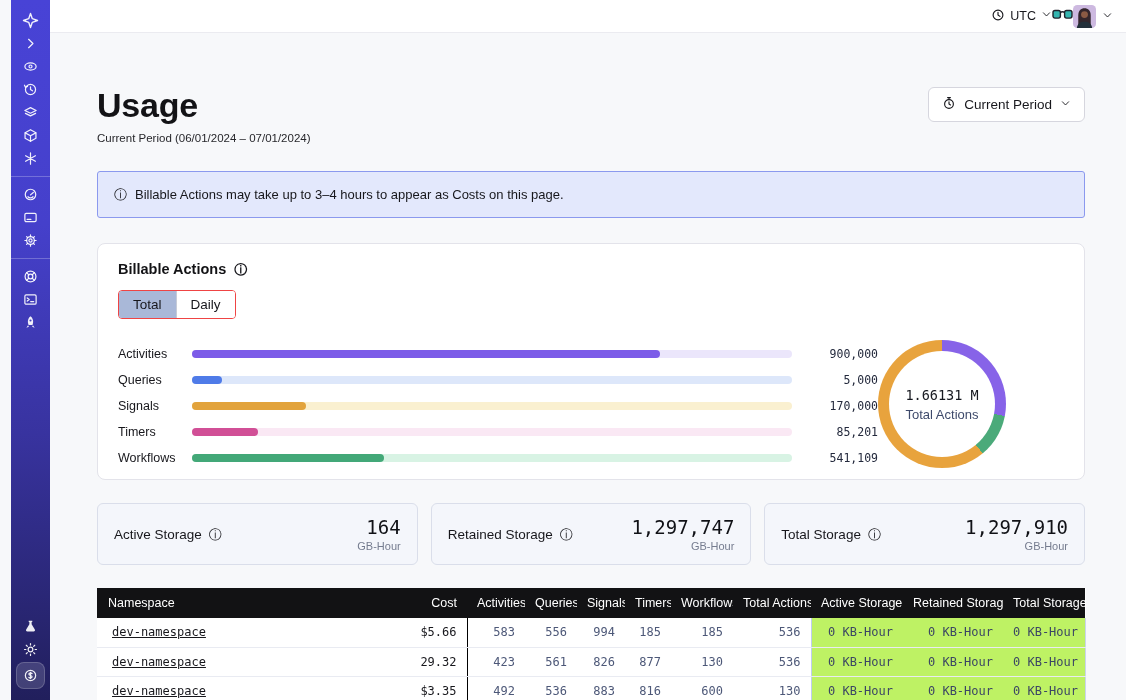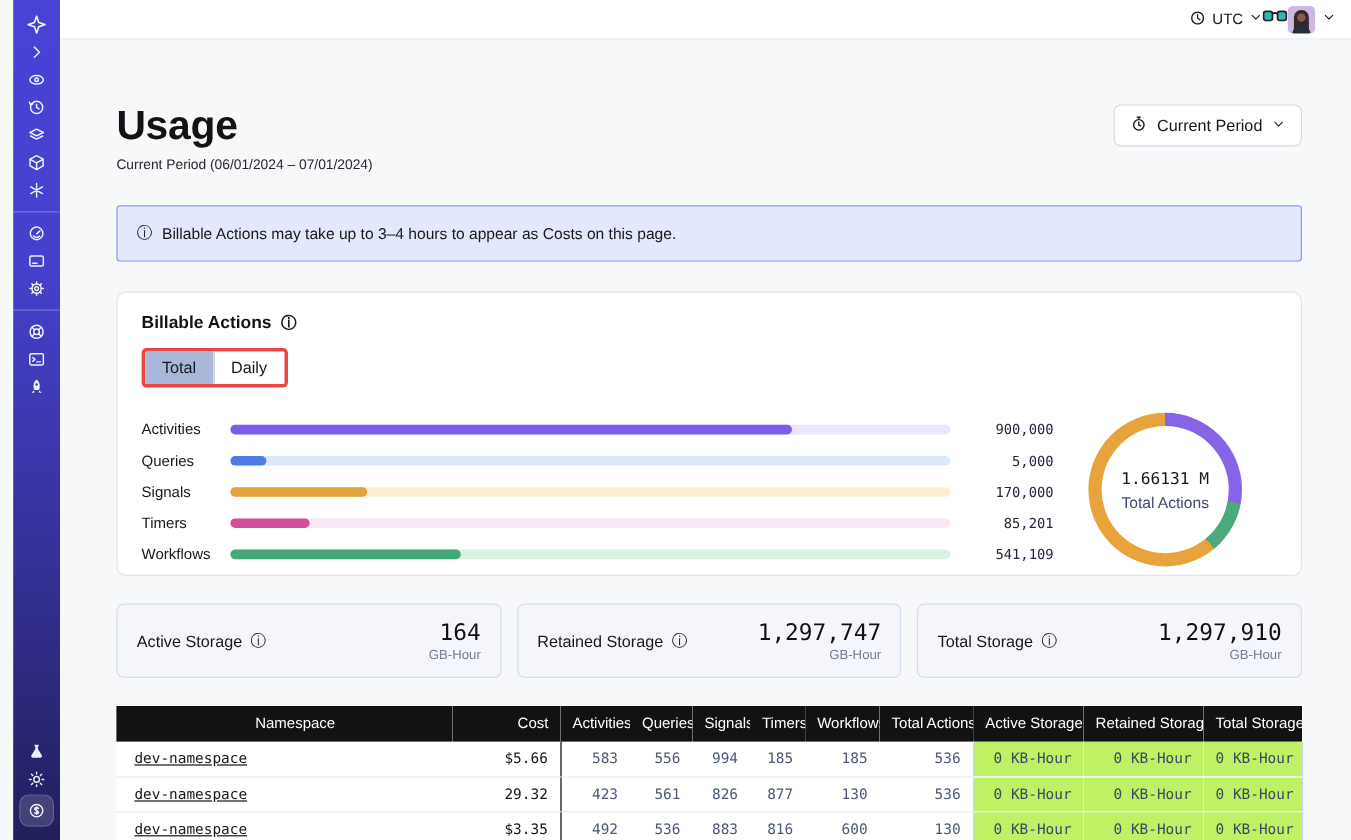--- a/index.html
+++ b/index.html
@@ -42,55 +42,55 @@
   .period-btn .chev svg{width:11px;height:11px}
 
   .banner{margin-top:27px;background:#e3e8fc;border:1px solid #8b99ee;border-radius:3px;
     padding:14px 16px;font-size:13px;color:#17171c;display:flex;align-items:center;gap:8px;height:47px}
   .info-i{font-size:13px;line-height:1;color:#17171c;font-family:"DejaVu Sans",sans-serif}
 
   
   .card{margin-top:25px;background:#fff;border:1px solid #e3e3ea;border-radius:8px;
     padding:17px 20px 18px;height:237px}
   .card-title-row{display:flex;align-items:center;gap:8px;font-size:14.5px;font-weight:600;color:#131316}
-  .tabs{display:inline-flex;border:3px solid #ef4444;border-radius:4px;overflow:hidden;margin-top:13px}
+  .tabs{display:inline-flex;border:1px solid #ef4444;border-radius:4px;overflow:hidden;margin-top:13px}
   .tab{padding:6px 14px;font-size:13.5px;color:#17171c;background:#fff;border:none;
     font-family:"Liberation Sans",sans-serif;cursor:pointer}
   .tab + .tab{border-left:1px solid #c6cbd7}
   .tab.active{background:#a9b8d8}
   .chart-row{display:flex;margin-top:14px}
   .bars{flex:1;padding-top:8px}
   .bar-row{display:flex;align-items:center;height:26px}
   .bar-label{width:74px;font-size:12.5px;color:#17171c;flex:0 0 auto}
   .bar-track{flex:1;height:8px;border-radius:4px;position:relative}
   .bar-fill{position:absolute;left:0;top:0;height:8px;border-radius:4px}
   .bar-value{width:86px;text-align:right;font-family:"DejaVu Sans Mono",monospace;
     font-size:11.5px;color:#23293c;flex:0 0 auto}
-  .donut-wrap{width:186px;display:flex;align-items:center;justify-content:center;flex:0 0 auto}
+  .donut-wrap{width:186px;display:flex;align-items:center;flex:0 0 auto}
   .donut{width:128px;height:128px;border-radius:50%;position:relative;margin-top:4px}
   .donut-hole{position:absolute;inset:11px;background:#fff;border-radius:50%;
     display:flex;flex-direction:column;align-items:center;justify-content:center;gap:4px}
   .donut-total{font-family:"DejaVu Sans Mono",monospace;font-size:13.5px;color:#16181f}
   .donut-caption{font-size:13px;color:#3e4a6b}
 
   
   .storage-row{display:flex;gap:13px;margin-top:23px}
   .scard{flex:1;background:#f4f6fb;border:1px solid #dadeea;border-radius:6px;
     padding:10px 16px;display:flex;justify-content:space-between;align-items:center;height:62px}
   .scard-label{font-size:13.5px;color:#17171c;display:flex;align-items:center;gap:7px}
   .scard-right{text-align:right}
   .scard-value{font-family:"DejaVu Sans Mono",monospace;font-size:19px;color:#101116}
   .scard-unit{font-size:11px;color:#757c8f;margin-top:2px}
 
   
   .table-wrap{margin-top:23px}
   table{width:100%;border-collapse:collapse;background:#fff;table-layout:fixed}
   thead th{background:#121214;color:#fff;font-weight:400;font-size:12.5px;height:30px;
     padding:0 10px;text-align:right;white-space:nowrap;overflow:hidden}
-  thead th.c-ns{text-align:center;padding-left:28px}
+  thead th.c-ns{text-align:left;padding-left:11px}
   tbody td{height:29px;padding:0 10px;border-bottom:1px solid #e9ebf2;text-align:right;
     font-family:"DejaVu Sans Mono",monospace;font-size:12px;color:#17171c;white-space:nowrap;overflow:hidden}
   td.c-ns{text-align:left;padding-left:15px}
   td.c-ns a{color:#17171c;text-decoration:underline}
   td.c-cost{border-right:1px solid #000000}
   td.c-num{color:#4d5878}
   td.c-store{background:#bef264;color:#3c4664}
   td.c-store-first{border-left:1px solid #bfcdee}
   td.c-store-last{border-right:1px solid #c9d4ee}
 </style>

